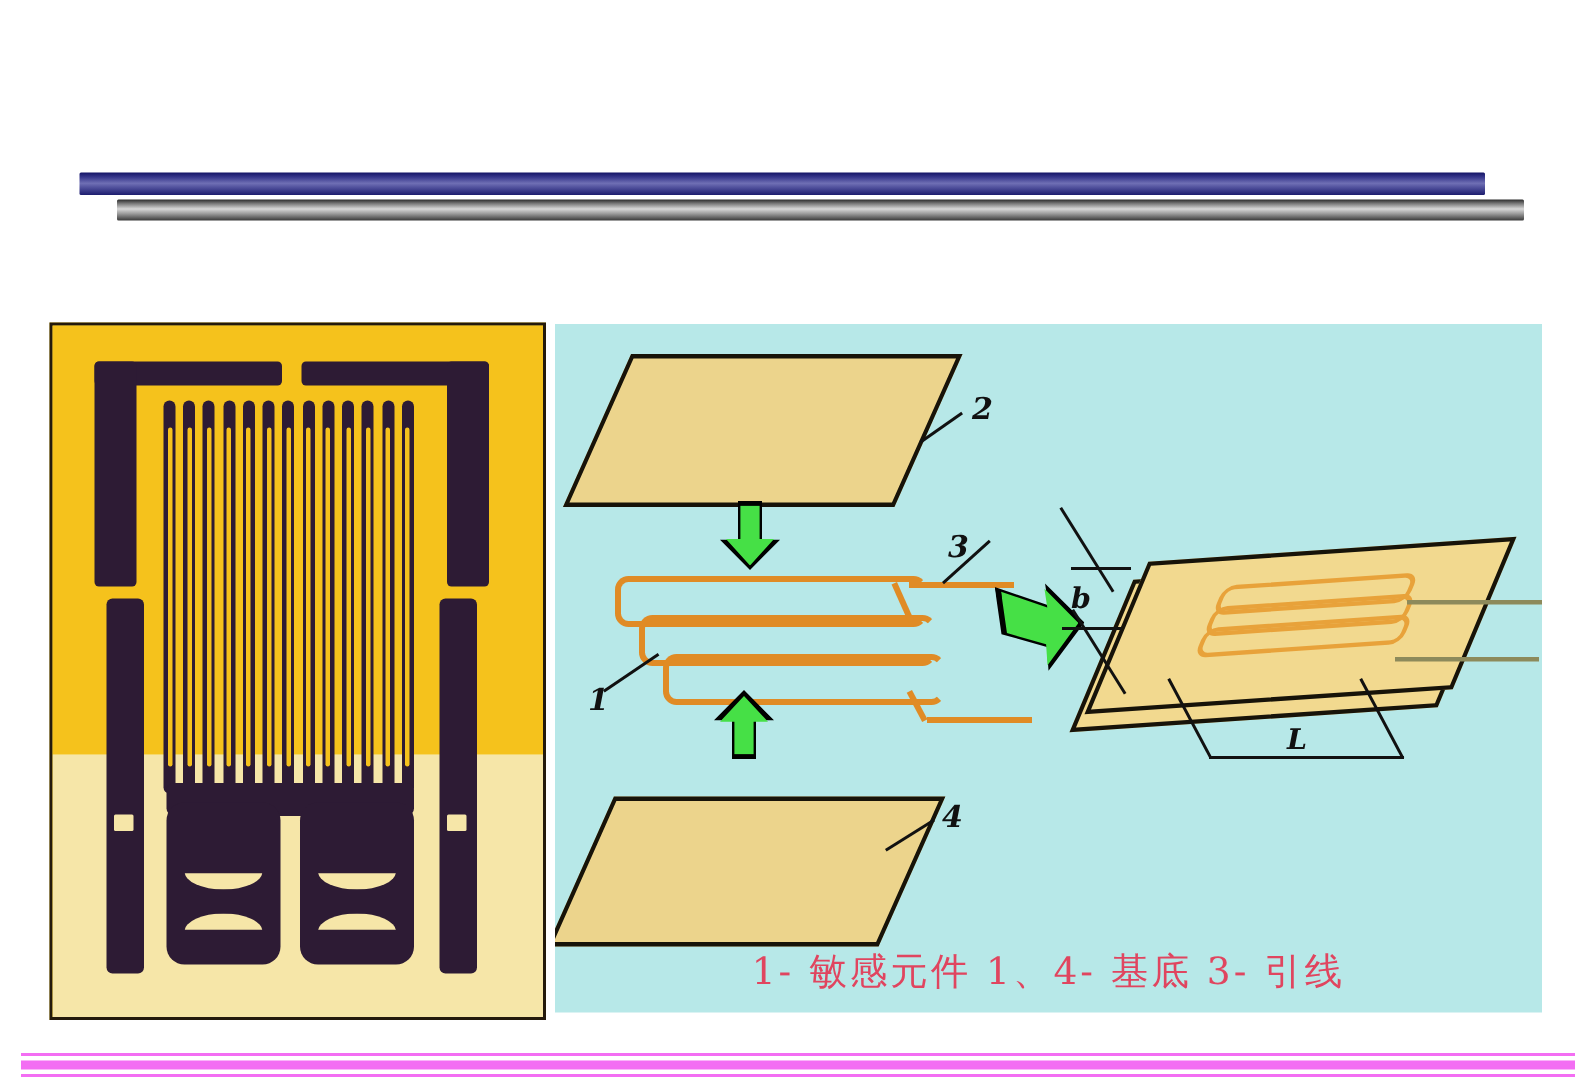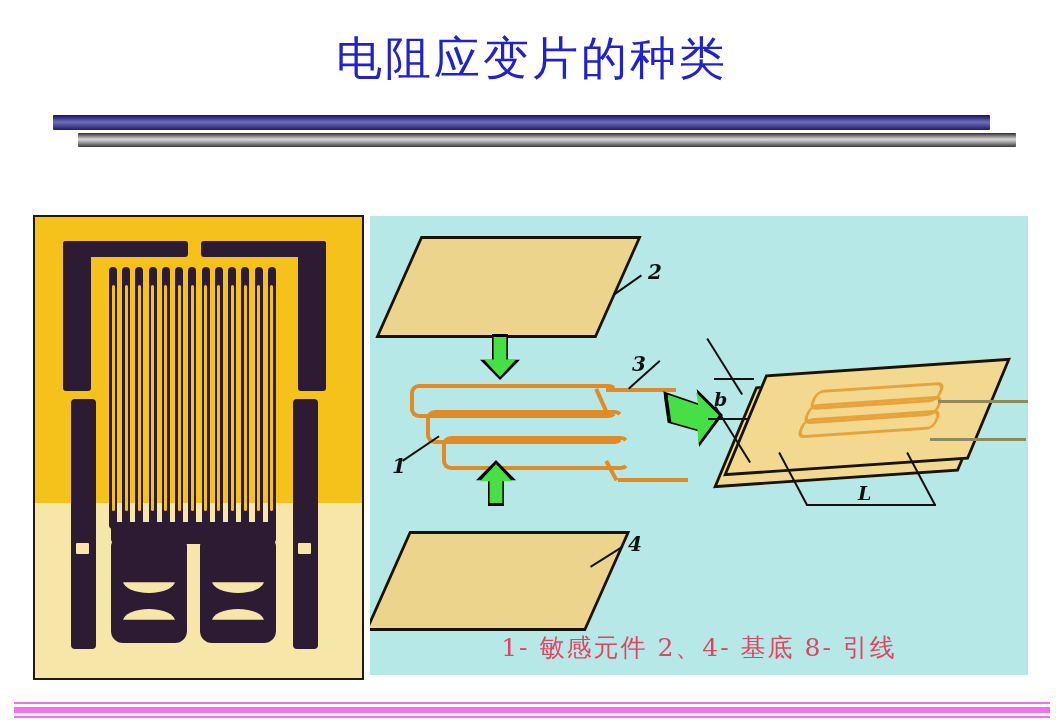--- a/index.html
+++ b/index.html
@@ -333,21 +333,20 @@
   }
   #footer-rule-1 { top: 702px; height: 2px; }
   #footer-rule-2 { top: 707px; height: 6px; }
   #footer-rule-3 { top: 716px; height: 2px; }
 </style>
 </head>
 <body>
 
 <div id="slide">
 
-  <div id="slide-title">电阻应变片的种类</div>
 
   <div id="bar-blue"></div>
   <div id="bar-gray"></div>
 
 
   <div id="photo-gauge">
     <div class="goldtop"></div>
     <div class="substrate-lower"></div>
 
     <div class="dk frame-top-l"></div>
@@ -449,20 +448,20 @@
       <div class="dim-line" style="left:-16px; top:22px; width:40px;"></div>
       <div class="dim-line" style="left:-22px; top:62px; width:40px;"></div>
       <div class="dim-label" style="left:-16px; top:32px;">b</div>
 
       <div class="dim-line" style="left:50px; top:96px; width:60px; transform:rotate(62deg);"></div>
       <div class="dim-line" style="left:178px; top:96px; width:60px; transform:rotate(62deg);"></div>
       <div class="dim-line" style="left:76px; top:148px; width:130px;"></div>
       <div class="dim-label" style="left:128px; top:126px;">L</div>
     </div>
 
-    <div id="diagram-caption">1- 敏感元件  2、4- 基底  8- 引线</div>
+    <div id="diagram-caption">1- 敏感元件  1、4- 基底  3- 引线</div>
   </div>
 
   <div id="footer-rule-1"></div>
   <div id="footer-rule-2"></div>
   <div id="footer-rule-3"></div>
 
 </div>
 
 </body></html>

